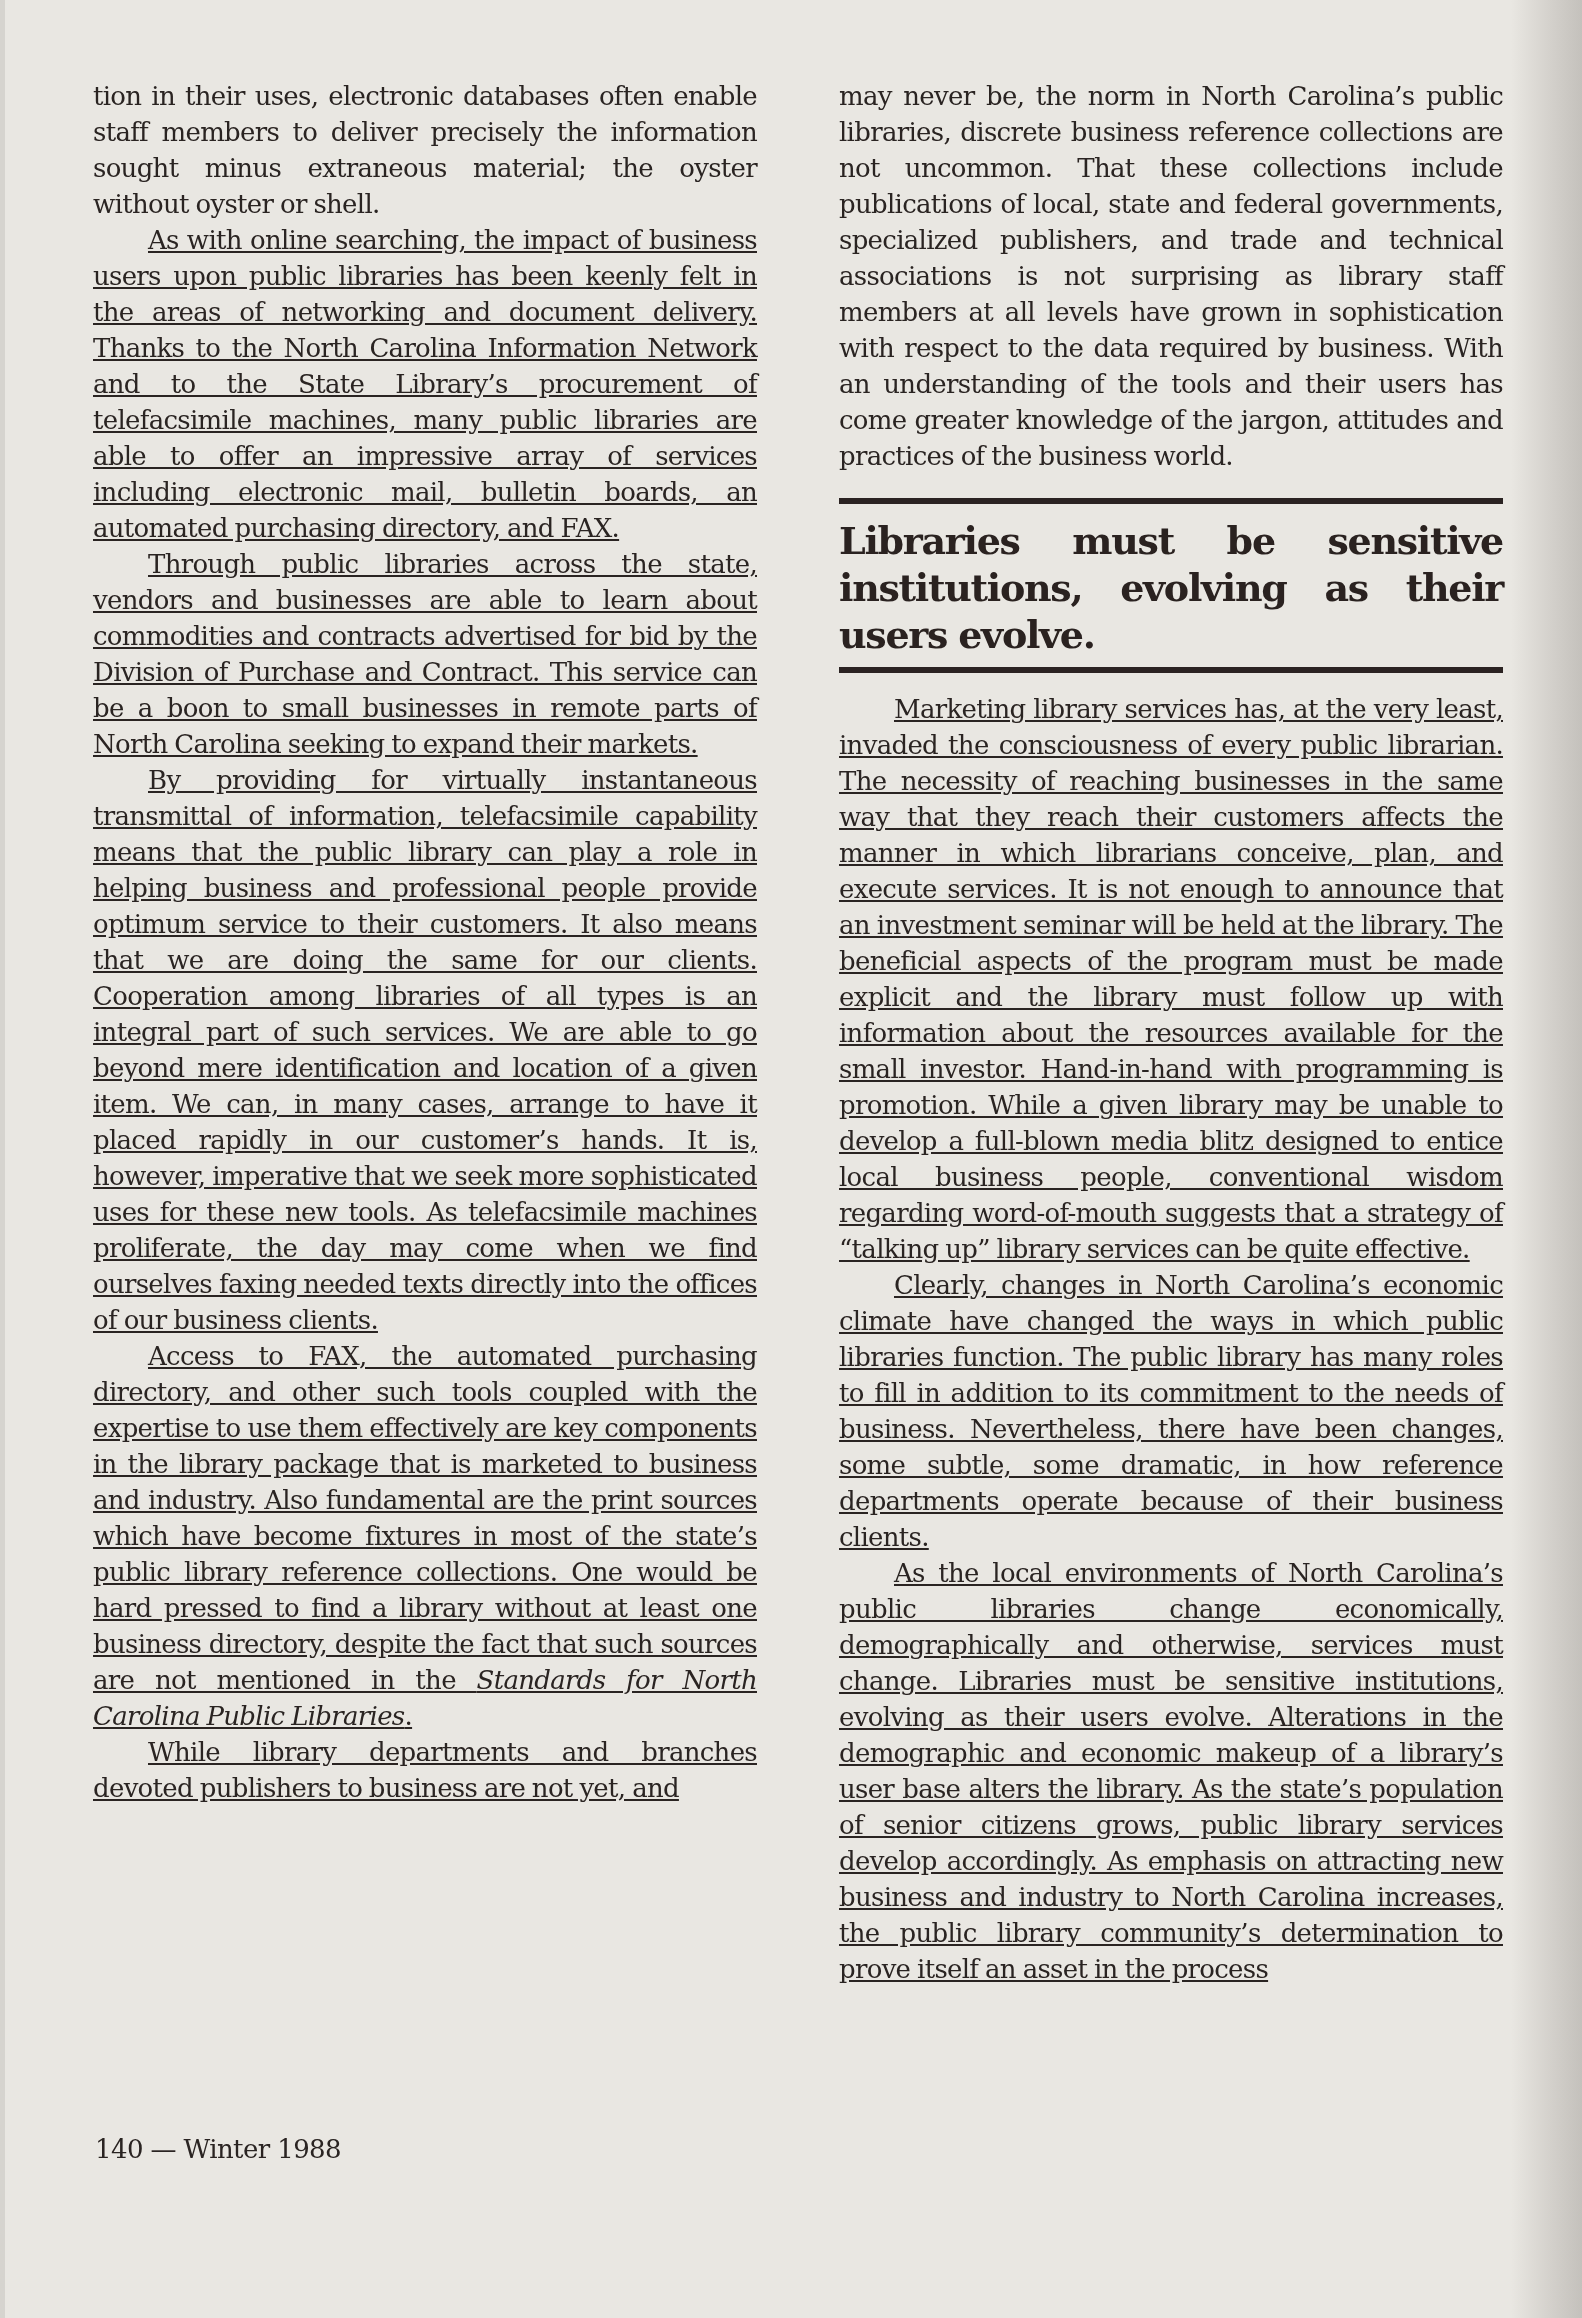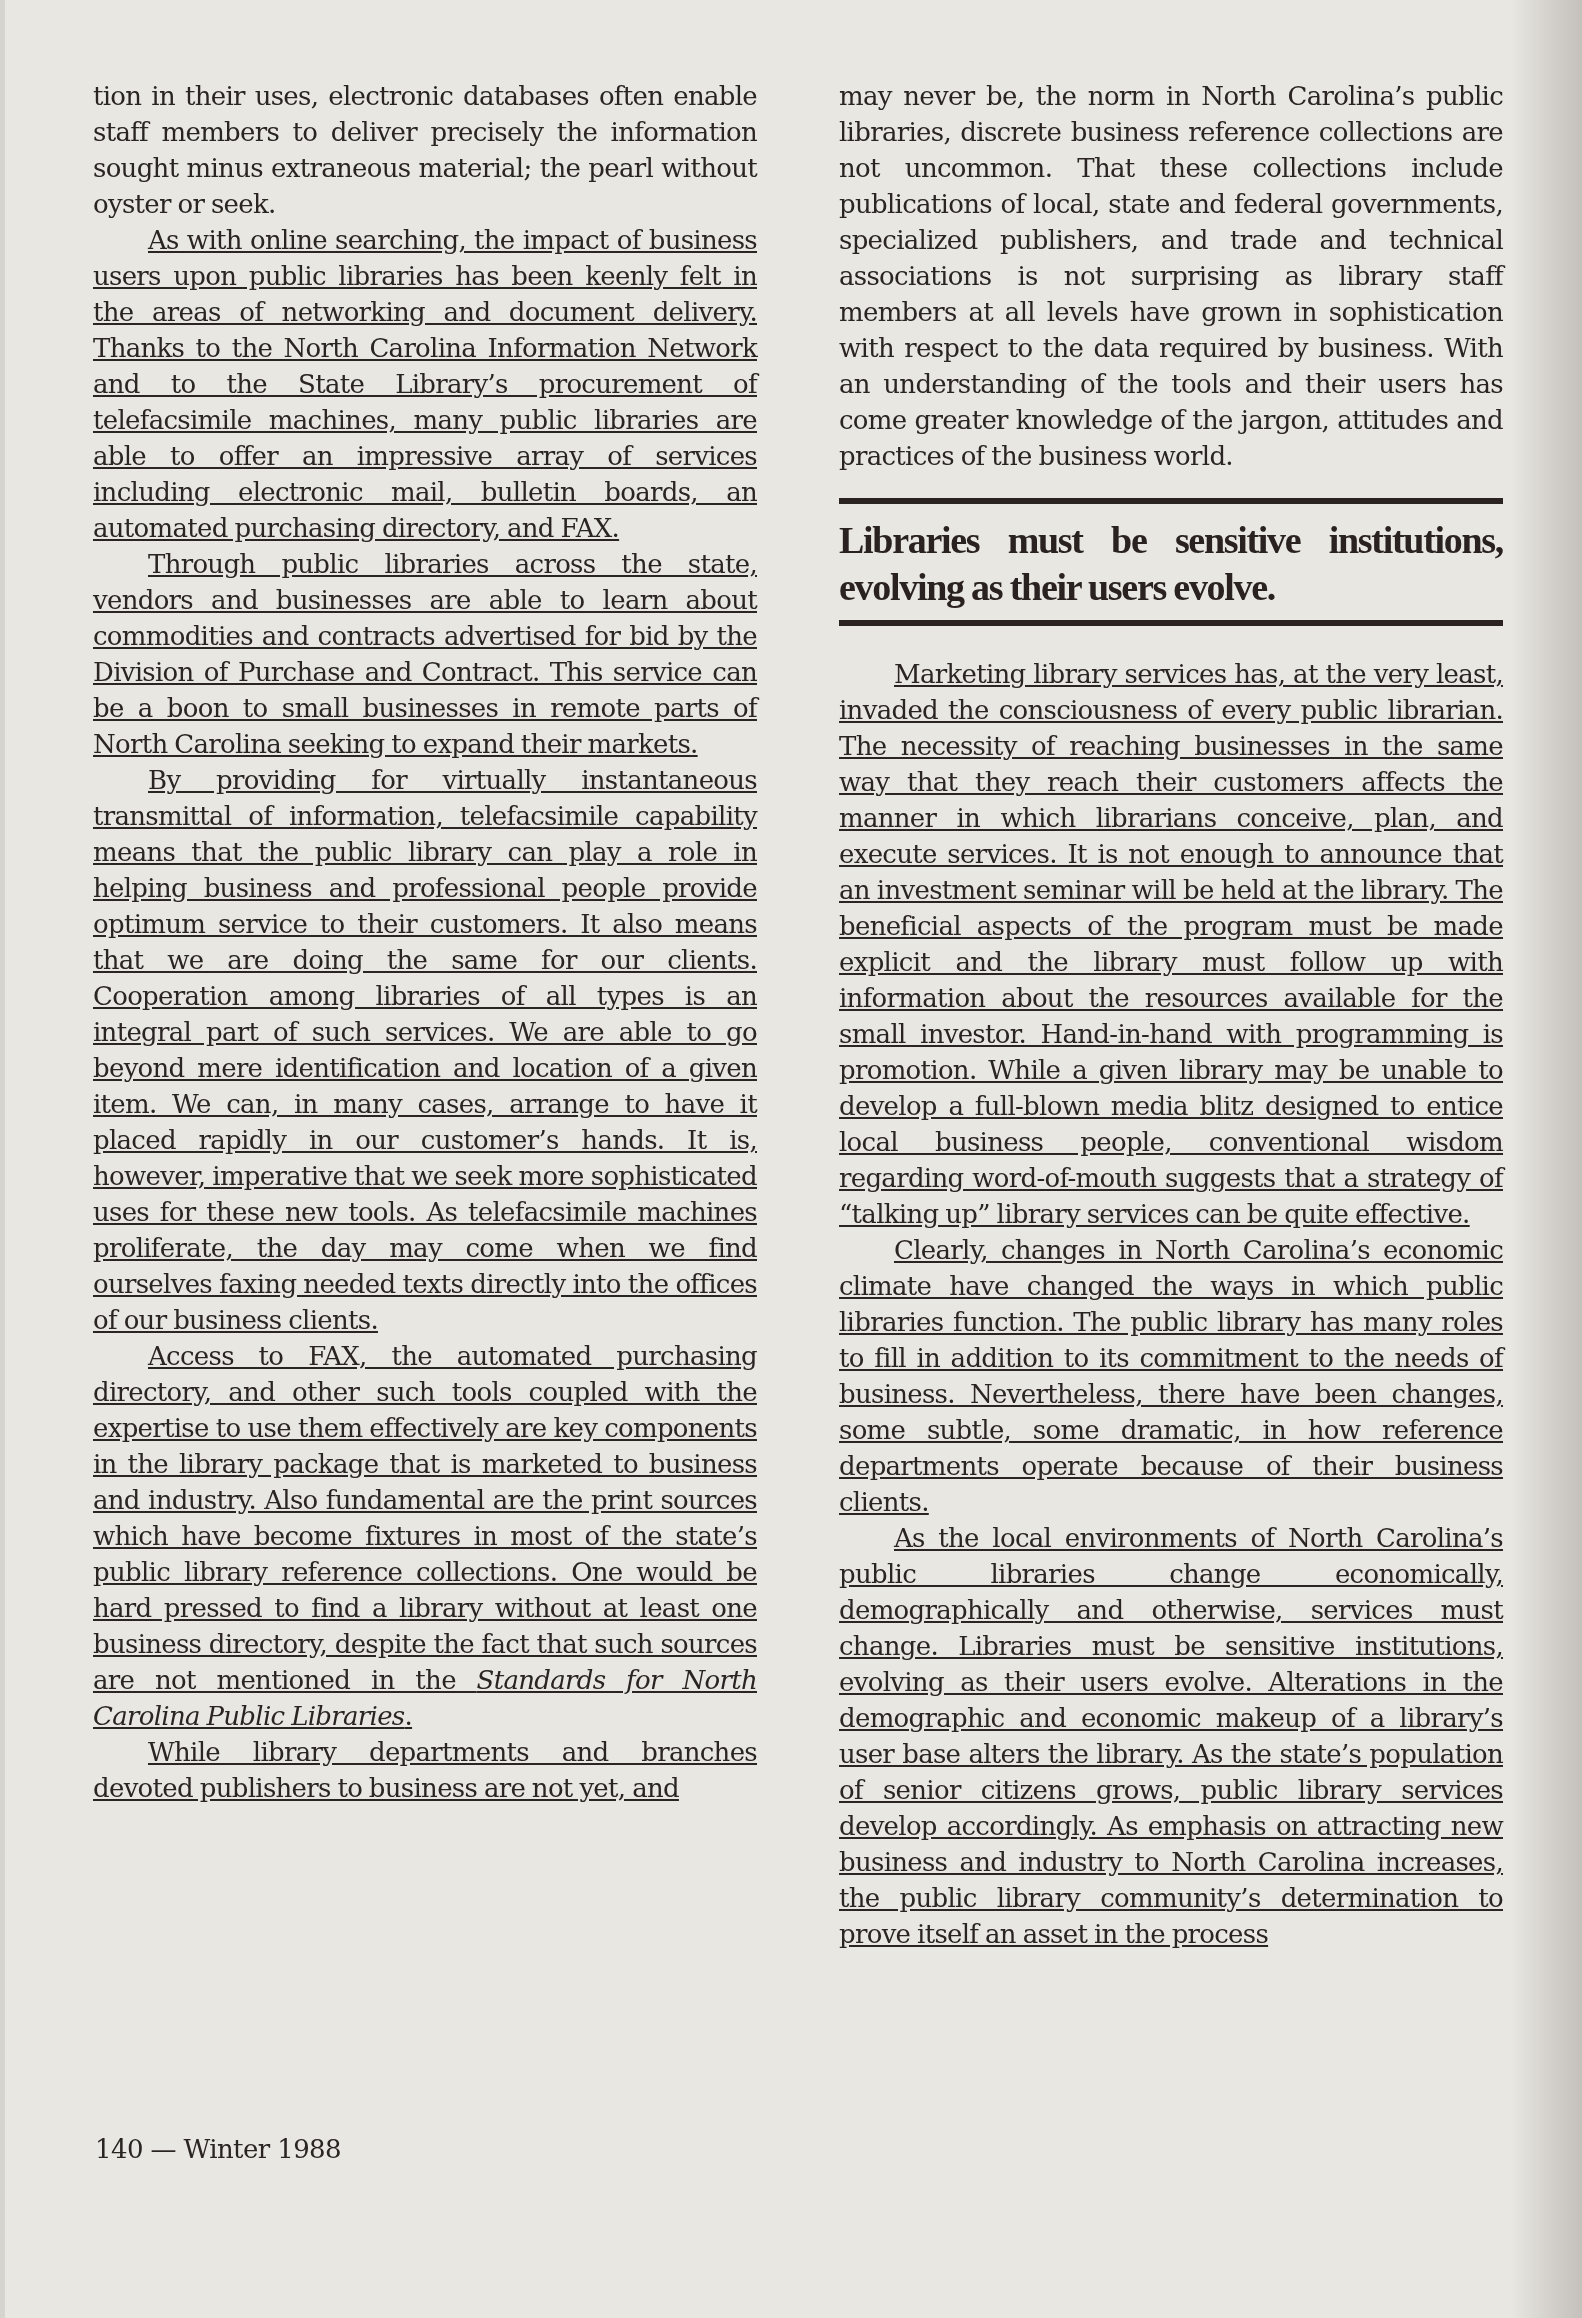--- a/index.html
+++ b/index.html
@@ -25,39 +25,39 @@
   .col-left { left:93px; }
   .col-right { left:839px; }
   .col p { margin:0; text-indent:0; }
   .col p.indent { text-indent:55px;text-decoration:underline; }
   .pullquote {
     border-top:6.3px solid #2b2322; border-bottom:6.3px solid #2b2322;
     margin:32px 0 27px 0; padding:12.7px 0 9.5px 0;
     font-weight:bold; font-size:38px; line-height:47px; letter-spacing:-1.3px;
     text-align:justify; color:#2a2220;
   }
-  .col-right .pullquote { margin-top:24px; margin-bottom:30px;font-family:Liberation Serif, serif; }
+  .col-right .pullquote { margin-top:24px; margin-bottom:18px; }
   .subhead {
     font-weight:bold; font-size:24px; letter-spacing:-0.6px;
     margin:41px 0 27px 0; line-height:32px;
   }
   em { font-style:italic; }
   .folio {
     position:absolute; left:95px; top:2134px;
     font-size:26px; letter-spacing:-0.6px;
   }
 </style>
 </head>
 <body>
 
 <div class="left-edge"></div>
 <div class="page-shade"></div>
 
 <div class="col col-left">
-  <p>tion in their uses, electronic databases often enable staff members to deliver precisely the information sought minus extraneous material; the pearl without oyster or seek.</p>
+  <p>tion in their uses, electronic databases often enable staff members to deliver precisely the information sought minus extraneous material; the oyster without oyster or shell.</p>
   <p class="indent">As with online searching, the impact of business users upon public libraries has been keenly felt in the areas of networking and document delivery. Thanks to the North Carolina Information Network and to the State Library’s procurement of telefacsimile machines, many public libraries are able to offer an impressive array of services including electronic mail, bulletin boards, an automated purchasing directory, and FAX.</p>
   <p class="indent">Through public libraries across the state, vendors and businesses are able to learn about commodities and contracts advertised for bid by the Division of Purchase and Contract. This service can be a boon to small businesses in remote parts of North Carolina seeking to expand their markets.</p>
   <p class="indent">By providing for virtually instantaneous transmittal of information, telefacsimile capability means that the public library can play a role in helping business and professional people provide optimum service to their customers. It also means that we are doing the same for our clients. Cooperation among libraries of all types is an integral part of such services. We are able to go beyond mere identification and location of a given item. We can, in many cases, arrange to have it placed rapidly in our customer’s hands. It is, however, imperative that we seek more sophisticated uses for these new tools. As telefacsimile machines proliferate, the day may come when we find ourselves faxing needed texts directly into the offices of our business clients.</p>
 
 
   <p class="indent"><span>Access to FAX, the automated purchasing directory, and other such tools coupled with the expertise to use them effectively are key components in the library package that is marketed to business and industry. Also fundamental are the print sources which have become fixtures in most of the state’s public library reference collections. One would be hard pressed to find a library without at least one business directory, despite the fact that such sources are not mentioned in the </span><em>Standards for North Carolina Public Libraries</em><span>.</span></p>
   <p class="indent">While library departments and branches devoted publishers to business are not yet, and</p>
 </div>
 
 <div class="col col-right">

